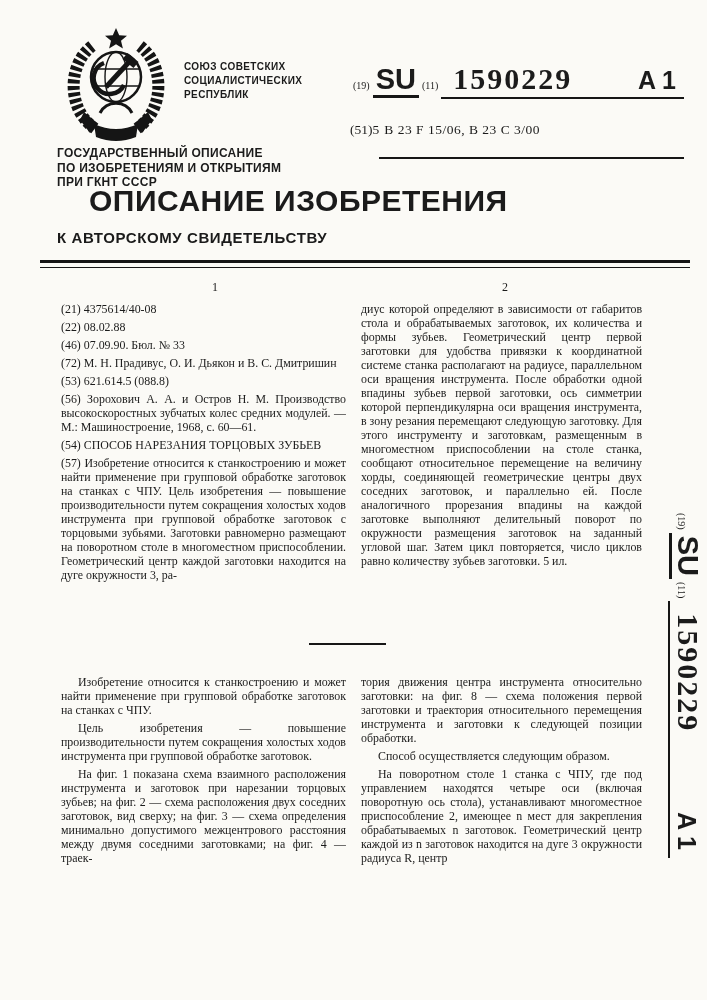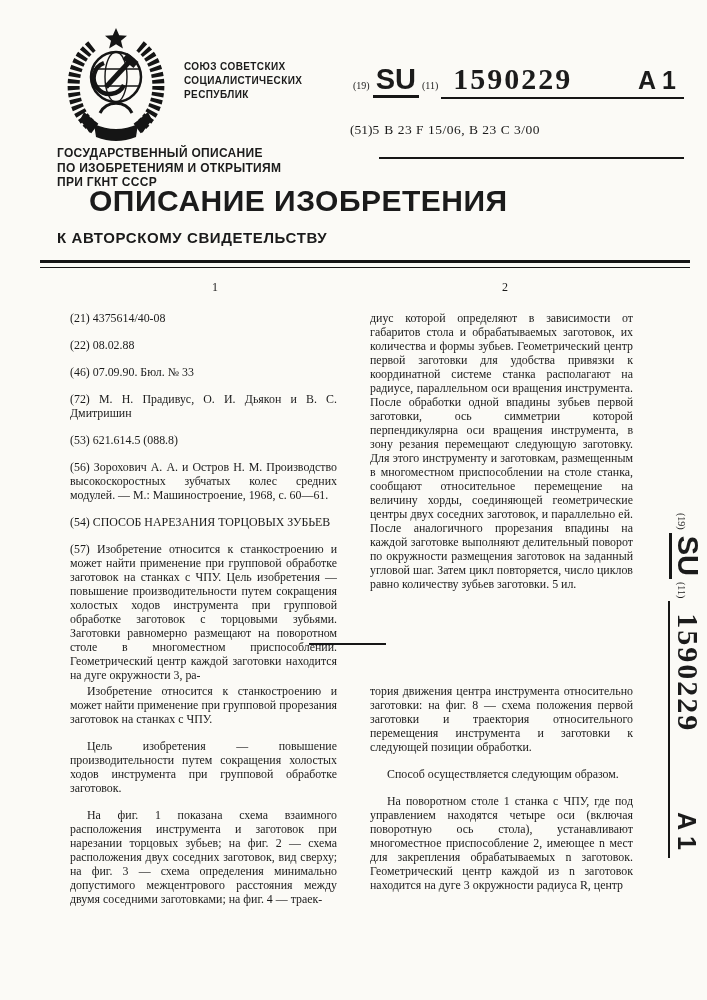--- a/index.html
+++ b/index.html
@@ -45,21 +45,21 @@
 
   .pn{position:absolute;top:280px;font-size:12px;}
   .pn1{left:212px;} .pn2{left:502px;}
 
   
   .col{position:absolute;font-size:11.9px;line-height:14px;}
   .colA{left:57px;top:298px;width:293px;}
   .colB{left:357px;top:298px;width:289px;}
   .colC{left:57px;top:671px;width:293px;}
   .colD{left:357px;top:671px;width:289px;}
-  .col p{margin:13px;text-align:justify;}
+  .col p{margin:4px;text-align:justify;}
   .col p.indent{text-indent:17px;}
 
   .middiv{position:absolute;left:309px;top:643px;width:77px;height:0;
       border-top:2px solid #161616;}
 
   
   .marginwrap{position:absolute;left:703px;top:510px;width:348px;
       transform:rotate(90deg);transform-origin:0 0;}
 </style>
 </head>
@@ -128,21 +128,21 @@
     <p>(57) Изобретение относится к станкостроению и может найти применение при групповой обработке заготовок на станках с ЧПУ. Цель изобретения — повышение производительности путем сокращения холостых ходов инструмента при групповой обработке заготовок с торцовыми зубьями. Заготовки равномерно размещают на поворотном столе в многоместном приспособлении. Геометрический центр каждой заготовки находится на дуге окружности 3, ра-</p>
   </div>
 
   <div class="col colB">
     <p>диус которой определяют в зависимости от габаритов стола и обрабатываемых заготовок, их количества и формы зубьев. Геометрический центр первой заготовки для удобства привязки к координатной системе станка располагают на радиусе, параллельном оси вращения инструмента. После обработки одной впадины зубьев первой заготовки, ось симметрии которой перпендикулярна оси вращения инструмента, в зону резания перемещают следующую заготовку. Для этого инструменту и заготовкам, размещенным в многоместном приспособлении на столе станка, сообщают относительное перемещение на величину хорды, соединяющей геометрические центры двух соседних заготовок, и параллельно ей. После аналогичного прорезания впадины на каждой заготовке выполняют делительный поворот по окружности размещения заготовок на заданный угловой шаг. Затем цикл повторяется, число циклов равно количеству зубьев заготовки. 5 ил.</p>
   </div>
 
   <div class="middiv"></div>
 
   <div class="col colC">
-    <p class="indent">Изобретение относится к станкостроению и может найти применение при групповой прорезания заготовок на станках с ЧПУ.</p>
+    <p class="indent">Изобретение относится к станкостроению и может найти применение при групповой обработке заготовок на станках с ЧПУ.</p>
     <p class="indent">Цель изобретения — повышение производительности путем сокращения холостых ходов инструмента при групповой обработке заготовок.</p>
     <p class="indent">На фиг. 1 показана схема взаимного расположения инструмента и заготовок при нарезании торцовых зубьев; на фиг. 2 — схема расположения двух соседних заготовок, вид сверху; на фиг. 3 — схема определения минимально допустимого межцентрового расстояния между двумя соседними заготовками; на фиг. 4 — траек-</p>
   </div>
 
   <div class="col colD">
     <p>тория движения центра инструмента относительно заготовки: на фиг. 8 — схема положения первой заготовки и траектория относительного перемещения инструмента и заготовки к следующей позиции обработки.</p>
     <p class="indent">Способ осуществляется следующим образом.</p>
     <p class="indent">На поворотном столе 1 станка с ЧПУ, где под управлением находятся четыре оси (включая поворотную ось стола), устанавливают многоместное приспособление 2, имеющее n мест для закрепления обрабатываемых n заготовок. Геометрический центр каждой из n заготовок находится на дуге 3 окружности радиуса R, центр</p>
   </div>
 

